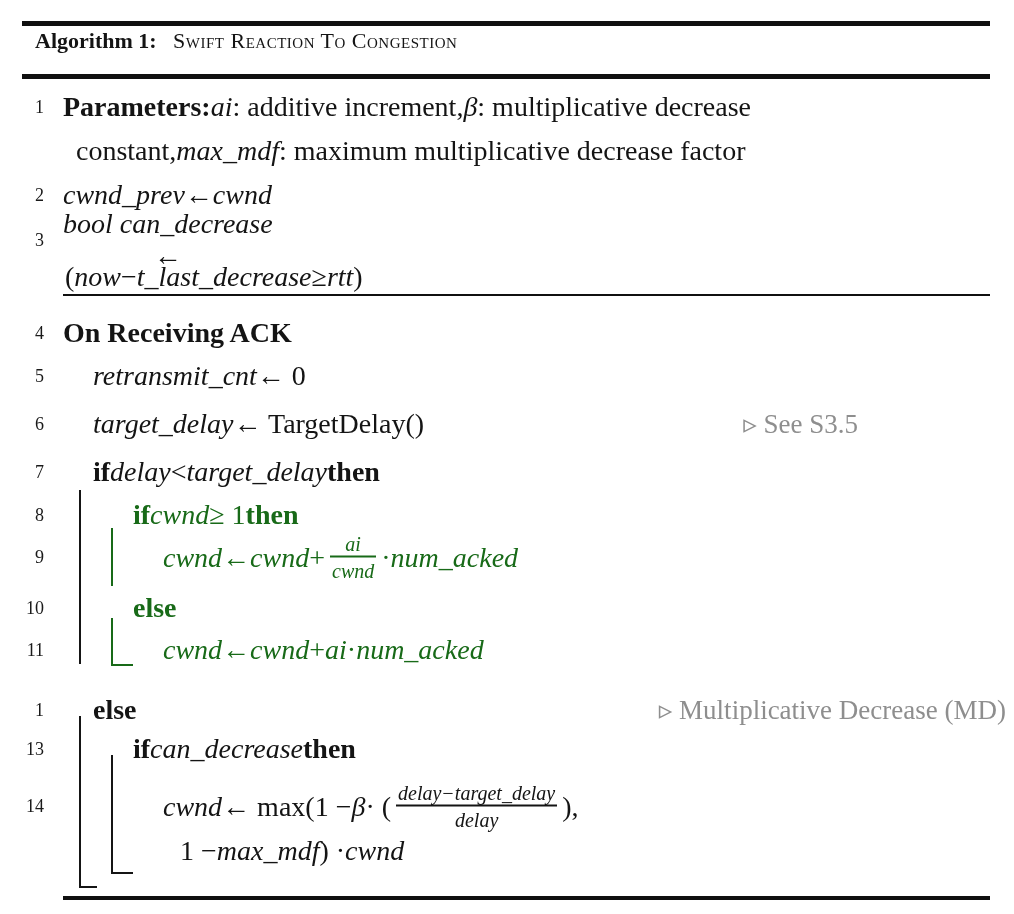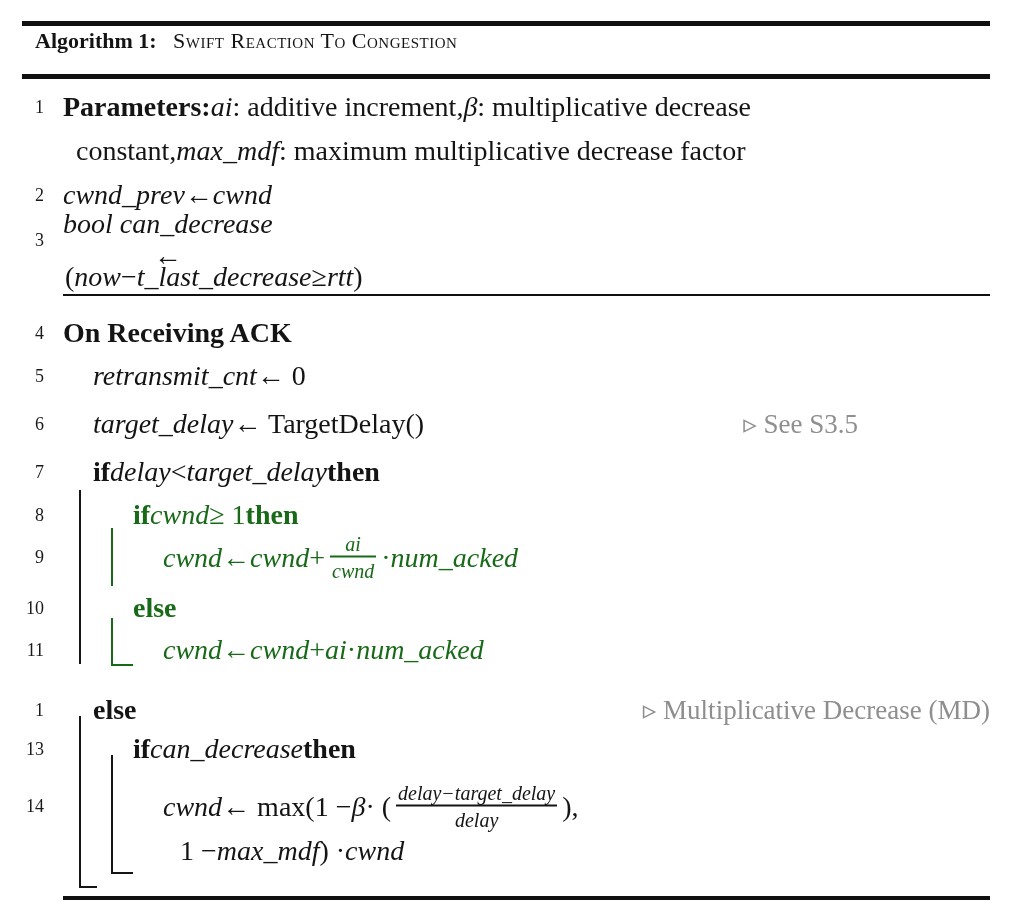--- a/index.html
+++ b/index.html
@@ -185,21 +185,21 @@
           <span class="v">ai</span>
           <span class="p"> · </span>
           <span class="v">num_acked</span>
         </span>
       </div>
       <div class="code-line" style="top: 688px; height: 44px;">
         <span class="lnum">1</span>
         <span class="content" style="left: 93px;">
           <span class="kw">else</span>
         </span>
-        <span class="comment" style="right: 24px; font-family: Liberation Serif, serif;">▹ Multiplicative Decrease (MD)</span>
+        <span class="comment" style="right: 8px; font-family: Liberation Serif, serif;">▹ Multiplicative Decrease (MD)</span>
       </div>
       <div class="code-line" style="top: 727px; height: 44px;">
         <span class="lnum">13</span>
         <span class="content" style="left: 133px;">
           <span class="kw">if </span>
           <span class="v">can_decrease</span>
           <span class="kw"> then</span>
         </span>
       </div>
       <div class="code-line" style="top: 774px; height: 64px; padding-left: 48px;">

